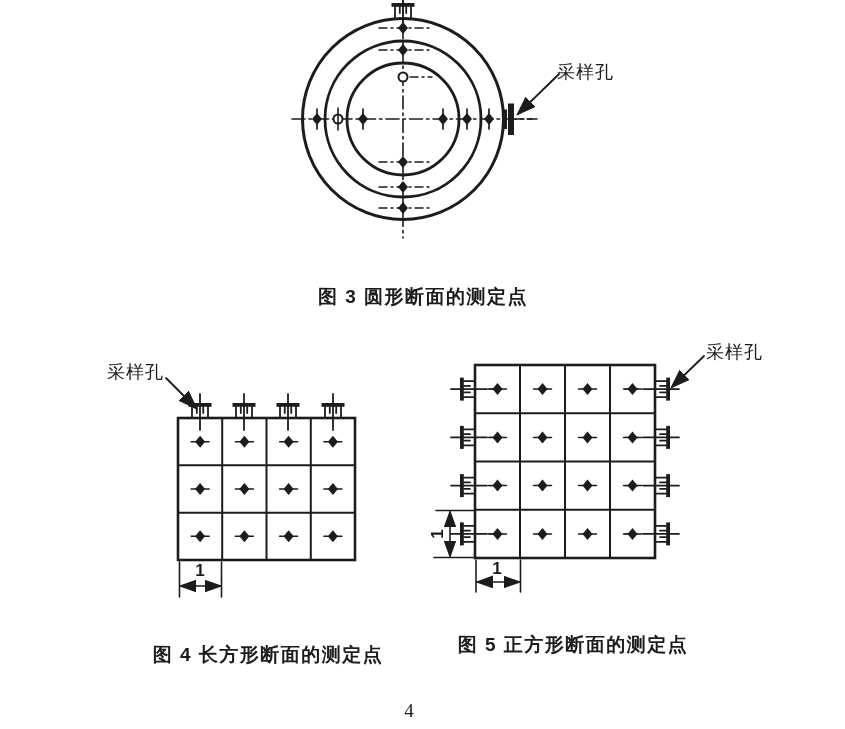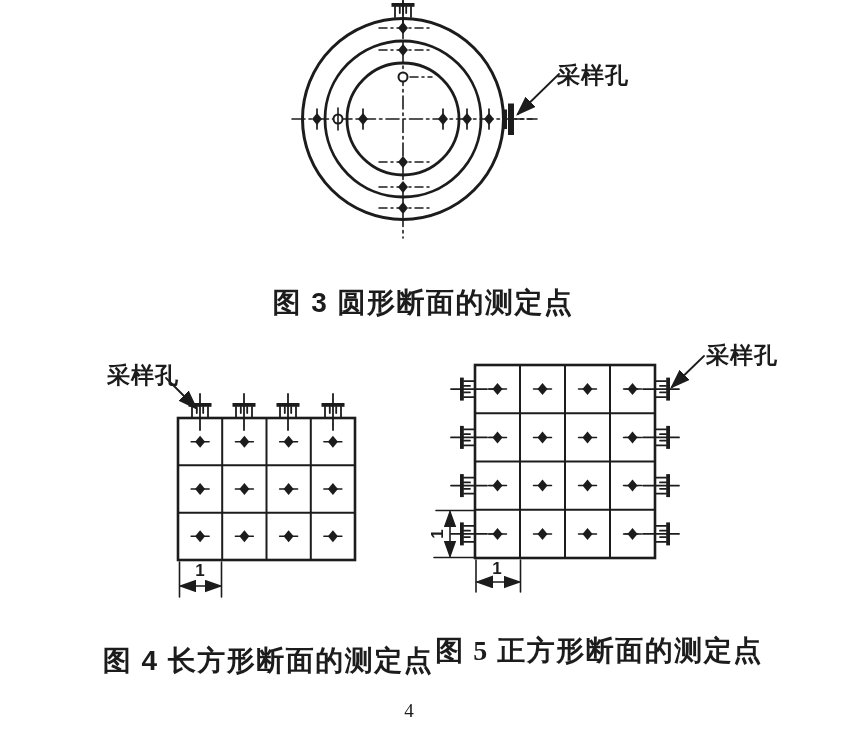--- a/index.html
+++ b/index.html
@@ -8,24 +8,24 @@
     background:#ffffff;
     font-family:"Liberation Sans","DejaVu Sans",sans-serif;
     position:relative;
     color:#1c1c1c;
     overflow:hidden;
   }
   .page{position:absolute;inset:0;background:#ffffff;}
   svg.linework{position:absolute;left:0;top:0;}
   .txt{position:absolute;white-space:nowrap;color:#1c1c1c;}
   .cap{
-    font-size:28px;font-weight:bold;letter-spacing:1.5px;
+    font-size:19px;font-weight:bold;letter-spacing:1.5px;
     transform:translateX(-50%);
   }
-  .lbl{font-size:23px;font-weight:bold;letter-spacing:1px;}
+  .lbl{font-size:18px;font-weight:normal;letter-spacing:1px;}
   .dim{font-size:17px;font-weight:bold;transform:translateX(-50%);}
   .dim-rot{
     font-size:17px;font-weight:bold;
     transform:translate(-50%,-50%) rotate(-90deg);
   }
   .pagenum{
     font-family:"Liberation Serif","DejaVu Serif",serif;
     font-size:19px;transform:translateX(-50%);
   }
 </style>
@@ -215,16 +215,16 @@
   <div class="txt lbl" style="left:557px;top:60px;">采样孔</div>
   <div class="txt cap" style="left:423px;top:284px;">图 3  圆形断面的测定点</div>
 
   <div class="txt lbl" style="left:107px;top:360px;">采样孔</div>
   <div class="txt dim" style="left:200px;top:561px;">1</div>
   <div class="txt cap" style="left:268px;top:642px;">图 4  长方形断面的测定点</div>
 
   <div class="txt lbl" style="left:706px;top:340px;">采样孔</div>
   <div class="txt dim" style="left:497px;top:559px;">1</div>
   <div class="txt dim-rot" style="left:438px;top:534px;">1</div>
-  <div class="txt cap" style="left:599px;top:632px;font-family:Liberation Serif, serif;">图 5  正方形断面的测定点</div>
+  <div class="txt cap" style="left:573px;top:632px;">图 5  正方形断面的测定点</div>
 
   <div class="txt pagenum" style="left:409px;top:700px;">4</div>
 </div>
 
 </body></html>

